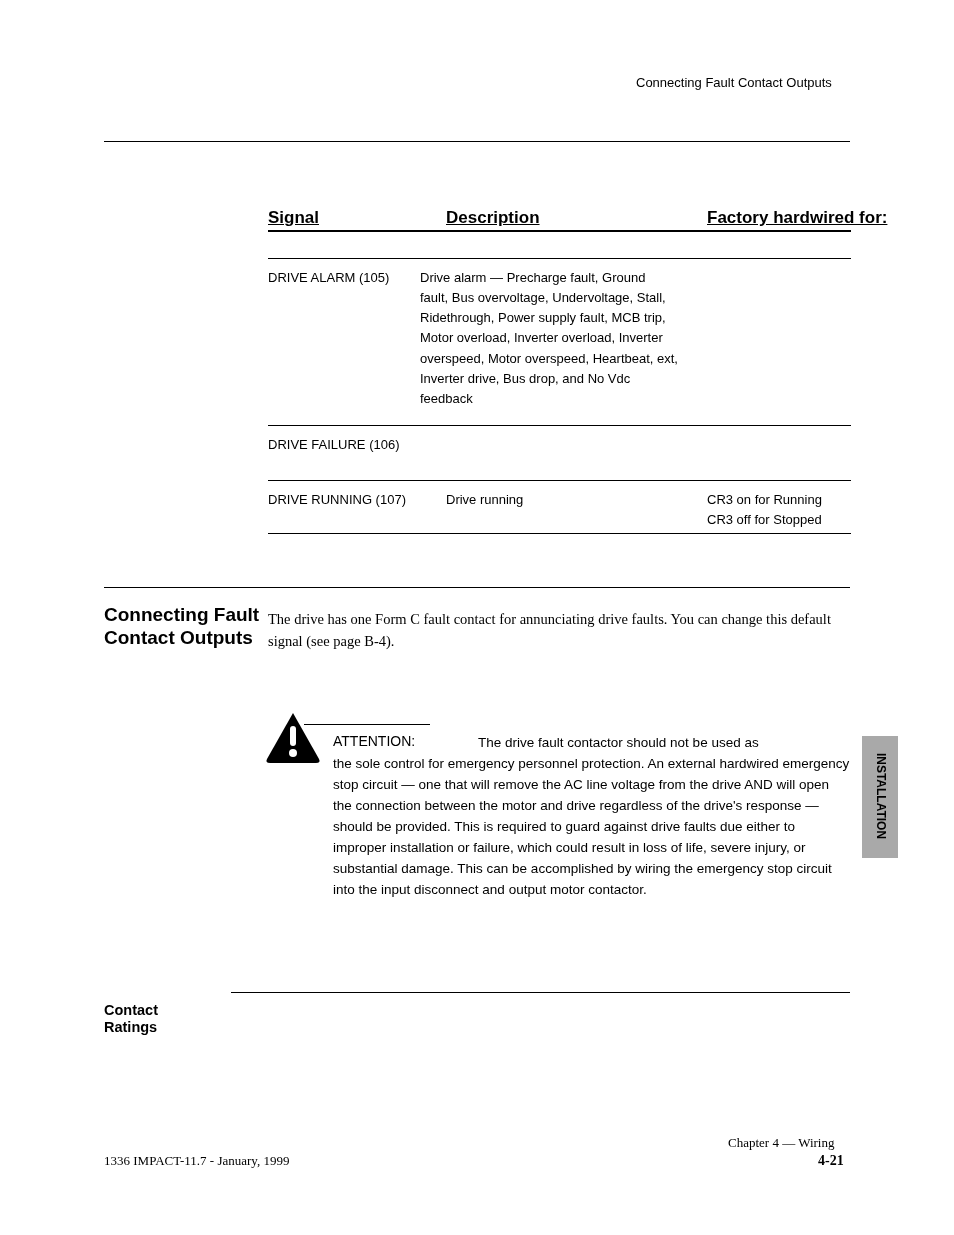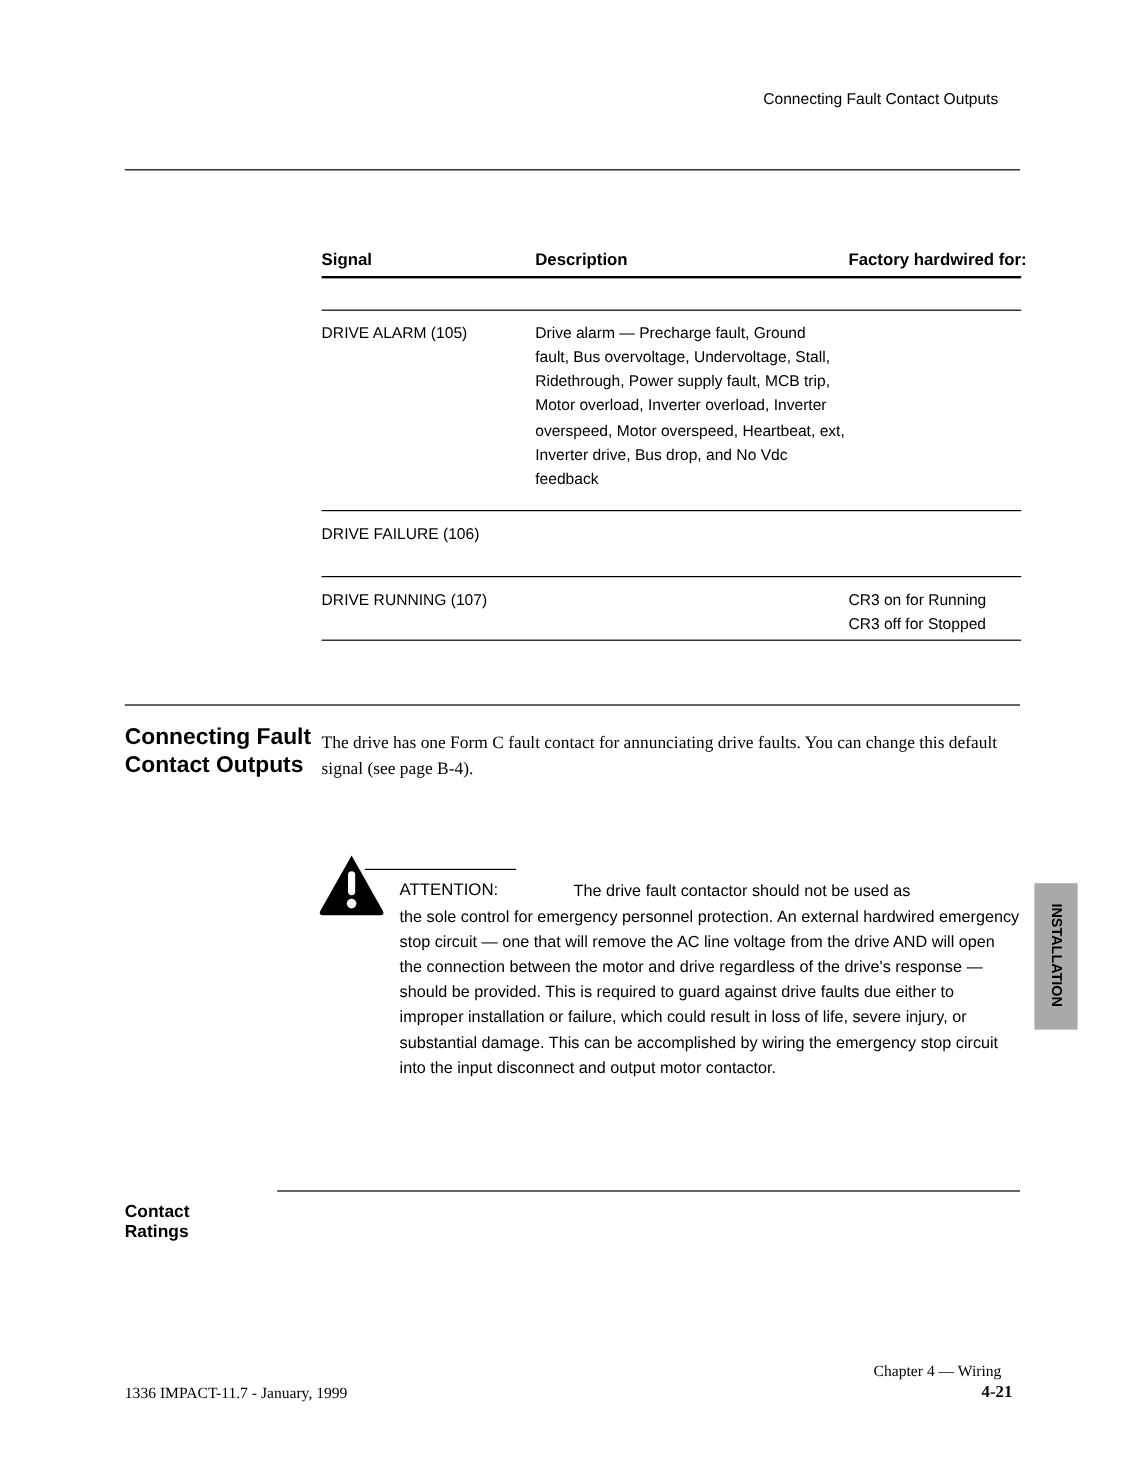--- a/index.html
+++ b/index.html
@@ -70,21 +70,22 @@
     font-size: 14.5px;
   }
   .body-serif {
     font-family: "Times New Roman", Times, serif;
     font-size: 14.5px;
     line-height: 1.55;
   }
   .table-head {
     font-family: Arial, Helvetica, sans-serif;
     font-weight: bold;
-    font-size: 14px;
+    font-size: 17px;
+    text-decoration: underline;
   }
   .table-cell {
     font-family: Arial, Helvetica, sans-serif;
     font-size: 13px;
     line-height: 1.55;
   }
   .footer-right {
     font-family: "Times New Roman", Times, serif;
     font-size: 13px;
   }
@@ -107,37 +108,38 @@
   <div class="rule" style="left:104px; top:141px; width:746px;"></div>
 
   <div class="txt table-head" style="left:268px; top:208px;">Signal</div>
   <div class="txt table-head" style="left:446px; top:208px;">Description</div>
   <div class="txt table-head" style="left:707px; top:208px;">Factory hardwired for:</div>
 
   <div class="rule thick" style="left:268px; top:230px; width:583px;"></div>
   <div class="rule" style="left:268px; top:258px; width:583px;"></div>
 
   <div class="txt table-cell" style="left:268px; top:268px; white-space:pre;">DRIVE ALARM (105)</div>
-  <div class="txt table-cell" style="left:446px; top:268px; width:250px; white-space:pre;">Drive alarm — Precharge fault, Ground
+  <div class="txt table-cell" style="left:420px; top:268px; width:250px; white-space:pre;">Drive alarm — Precharge fault, Ground
 fault, Bus overvoltage, Undervoltage, Stall,
 Ridethrough, Power supply fault, MCB trip,
 Motor overload, Inverter overload, Inverter
 overspeed, Motor overspeed, Heartbeat, ext,
 Inverter drive, Bus drop, and No Vdc
 feedback</div>
   <div class="txt table-cell" style="left:707px; top:268px; width:140px; white-space:pre;"></div>
 
   <div class="rule" style="left:268px; top:425px; width:583px;"></div>
 
   <div class="txt table-cell" style="left:268px; top:435px; white-space:pre;">DRIVE FAILURE (106)</div>
   <div class="txt table-cell" style="left:707px; top:435px; width:140px; white-space:pre;"></div>
 
   <div class="rule" style="left:268px; top:480px; width:583px;"></div>
 
   <div class="txt table-cell" style="left:268px; top:490px; white-space:pre;">DRIVE RUNNING (107)</div>
+  <div class="txt table-cell" style="left:446px; top:490px; width:250px; white-space:pre;">Drive running</div>
   <div class="txt table-cell" style="left:707px; top:490px; width:140px; white-space:pre;">CR3 on for Running
 CR3 off for Stopped</div>
 
   <div class="rule" style="left:268px; top:533px; width:583px;"></div>
 
   <div class="rule" style="left:104px; top:587px; width:746px;"></div>
 
   <div class="txt section-heading" style="left:104px; top:604px;">Connecting Fault</div>
   <div class="txt section-heading" style="left:104px; top:627px;">Contact Outputs</div>
 

